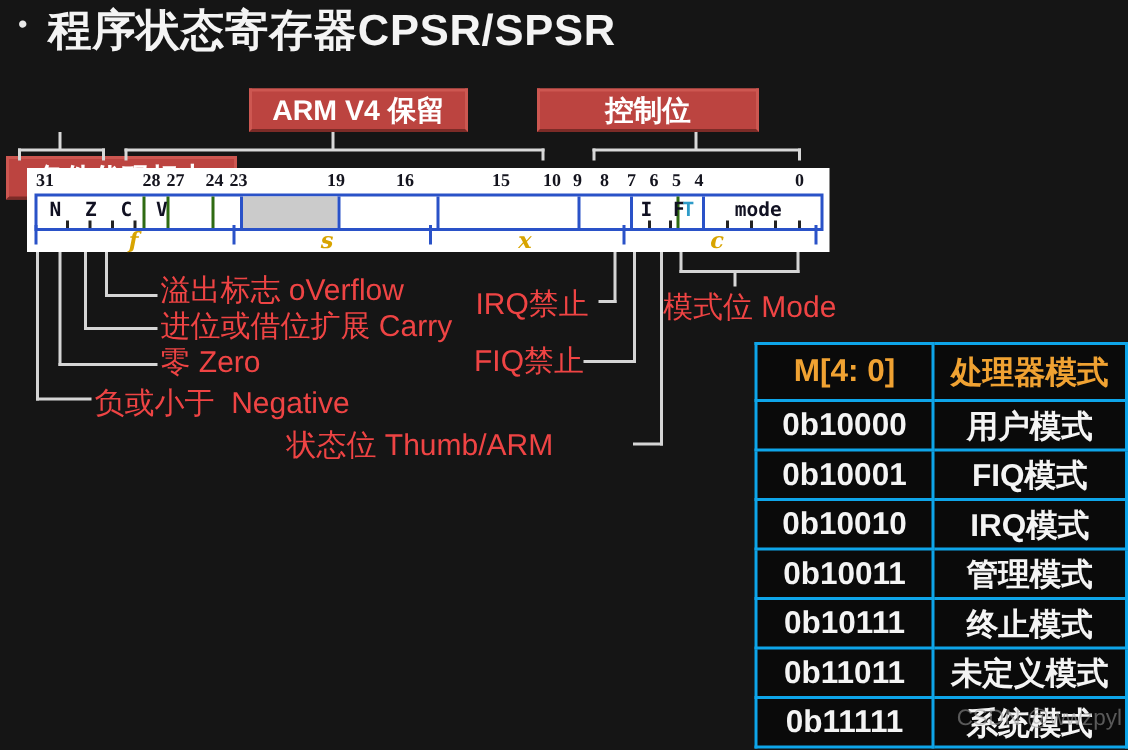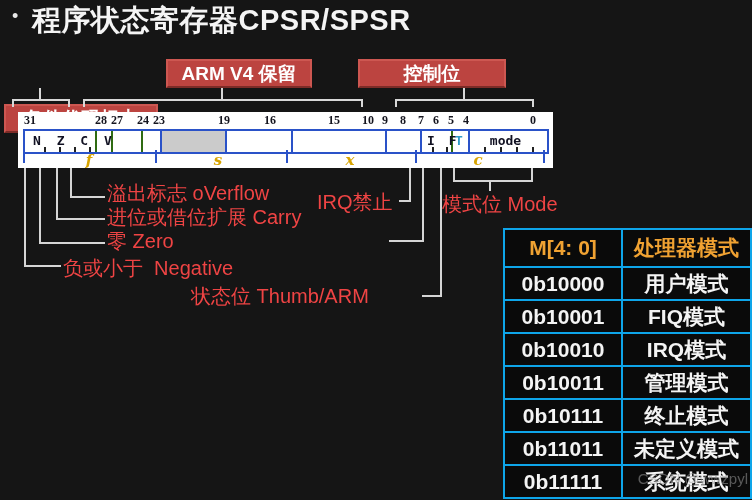--- a/index.html
+++ b/index.html
@@ -182,20 +182,21 @@
   <div class="abs elbowR" id="conn-fiq"></div>
   <div class="abs elbowR" id="conn-thumb"></div>
   <div class="abs" id="conn-mode"></div>
   <div class="abs stem" id="conn-mode-stem"></div>
 
   <span class="abs note" id="lbl-overflow">溢出标志 oVerflow</span>
   <span class="abs note" id="lbl-carry">进位或借位扩展 Carry</span>
   <span class="abs note" id="lbl-zero">零 Zero</span>
   <span class="abs note" id="lbl-negative">负或小于  Negative</span>
   <span class="abs note" id="lbl-irq">IRQ禁止</span>
+  <span class="abs note" id="lbl-fiq">FIQ禁止</span>
   <span class="abs note" id="lbl-thumb">状态位 Thumb/ARM</span>
   <span class="abs note" id="lbl-mode">模式位 Mode</span>
 
   <table class="abs" id="mode-table">
     <thead>
       <tr>
         <th>M[4: 0]</th>
         <th>处理器模式</th>
       </tr>
     </thead>

